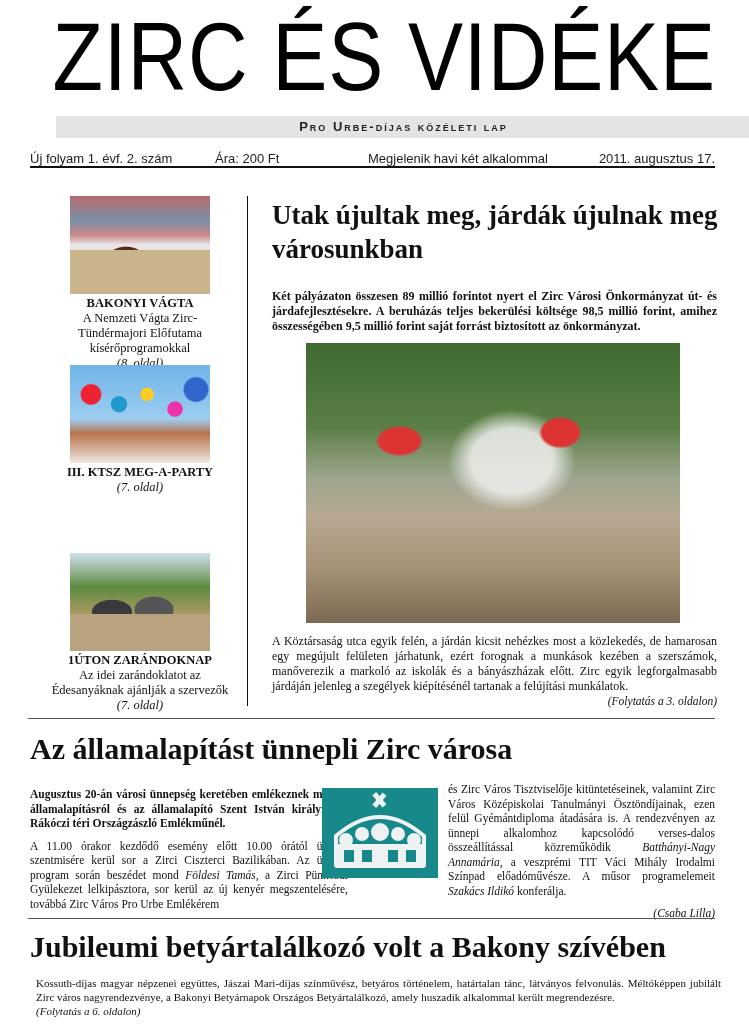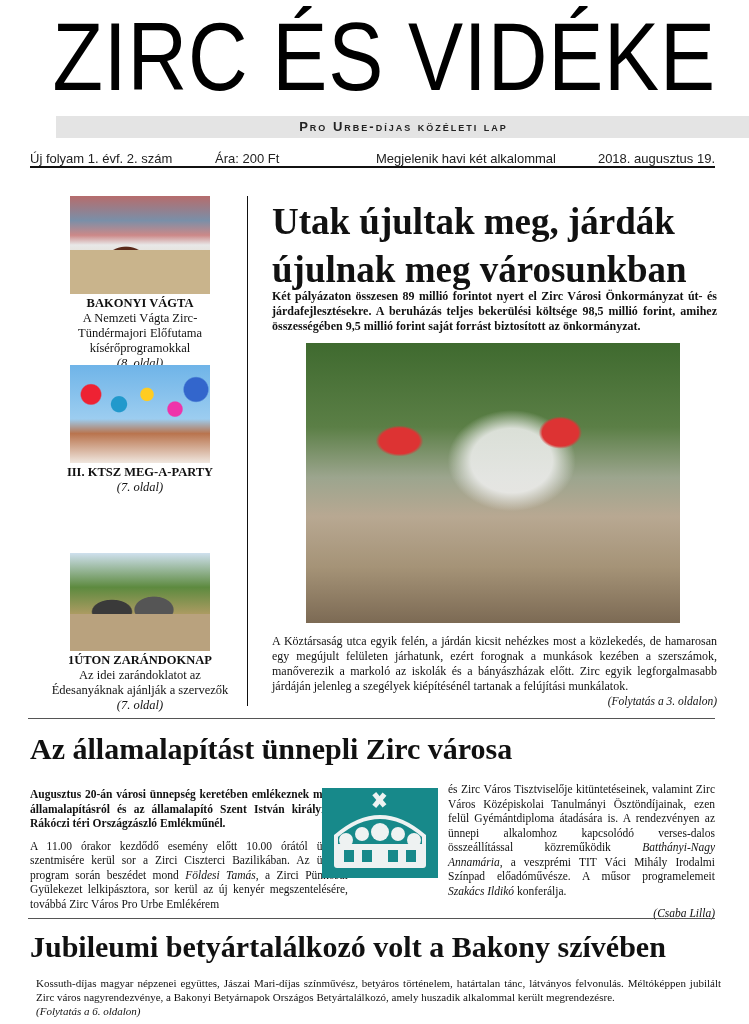--- a/index.html
+++ b/index.html
@@ -51,21 +51,21 @@
   .photo-pilgrims {
     background:
       linear-gradient(180deg, transparent 62%, #b9a27e 62%),
       radial-gradient(ellipse at 30% 60%, #3a3a3a 0 14%, transparent 15%),
       radial-gradient(ellipse at 60% 58%, #555 0 16%, transparent 17%),
       linear-gradient(180deg, #cfe0ee 0%, #5d8a3f 35%, #c2a06c 70%, #a88b62 100%);
   }
 
   .lead-headline {
     position: absolute; left: 272px; top: 198px; width: 450px;
-    font-size: 37px; line-height: 48px; font-weight: bold; color: #111;
+    font-size: 27px; line-height: 34px; font-weight: bold; color: #111;
   }
   .lead-intro {
     position: absolute; left: 272px; top: 289px; width: 445px;
     font-size: 12px; line-height: 15px; font-weight: bold; text-align: justify;
   }
   .lead-photo {
     position: absolute; left: 306px; top: 343px; width: 374px; height: 280px;
     background:
       radial-gradient(ellipse at 25% 35%, #d33 0 5%, transparent 6%),
       radial-gradient(ellipse at 68% 32%, #d33 0 5%, transparent 6%),
@@ -104,22 +104,22 @@
 </style>
 </head>
 <body>
 
 <div class="masthead">ZIRC ÉS VIDÉKE</div>
 <div class="tagline-bar">Pro Urbe-díjas közéleti lap</div>
 
 <div class="infoline">
   <span style="left:0">Új folyam 1. évf. 2. szám</span>
   <span style="left:185px">Ára: 200 Ft</span>
-  <span style="left:346px">Megjelenik havi két alkalommal</span>
-  <span style="right:0">2018. augusztus 19.</span>
+  <span style="left:338px">Megjelenik havi két alkalommal</span>
+  <span style="right:0">2011. augusztus 17.</span>
 </div>
 
 <div class="side-item" style="top:196px">
   <div class="side-photo photo-horses"></div>
   <div class="side-title">BAKONYI VÁGTA</div>
   <div>A Nemzeti Vágta Zirc-Tündérmajori Előfutama kísérőprogramokkal</div>
   <div class="side-ref">(8. oldal)</div>
 </div>
 
 <div class="side-item" style="top:365px">

